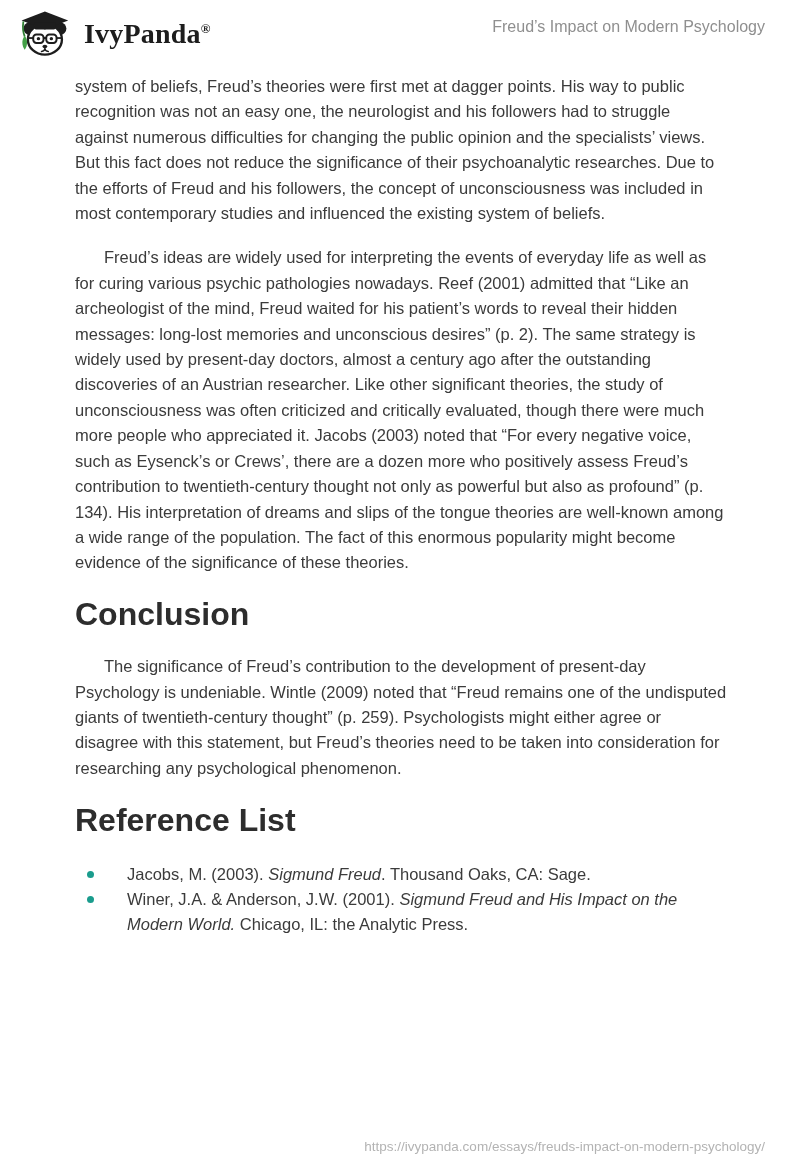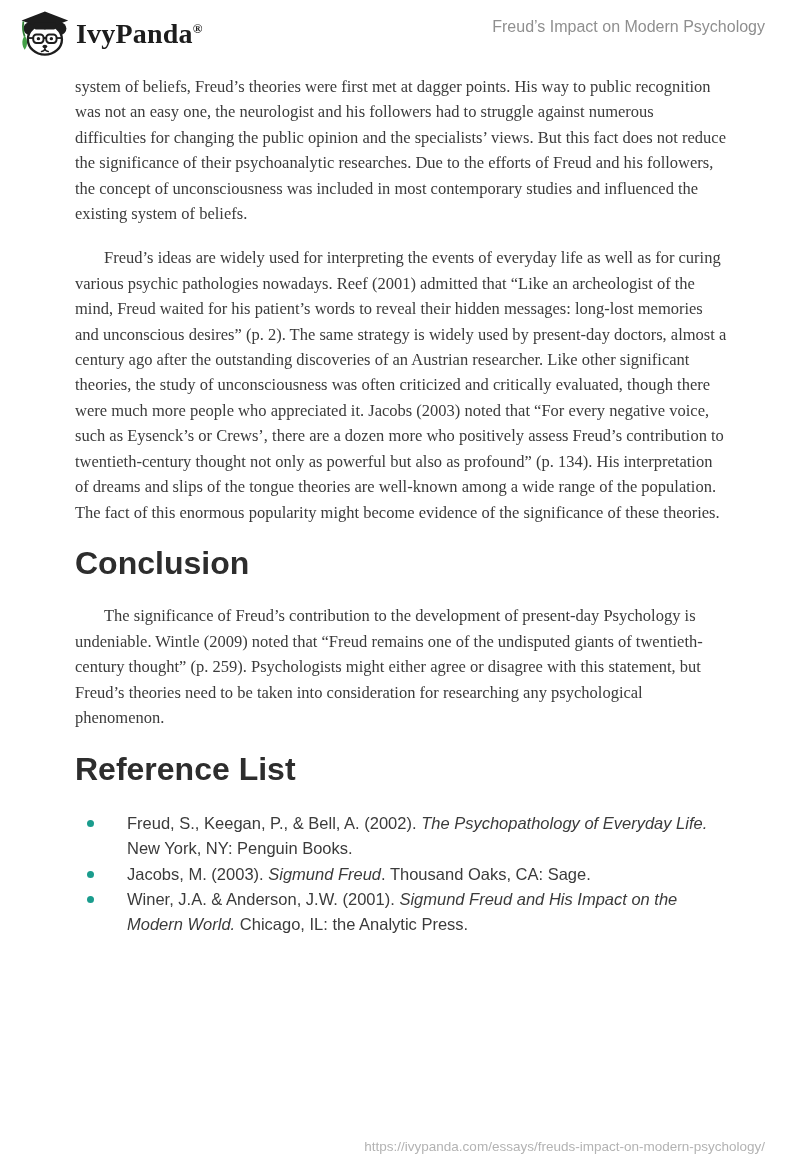--- a/index.html
+++ b/index.html
@@ -14,32 +14,32 @@
   *{box-sizing:border-box;}
   html,body{margin:0;padding:0;}
   body{
     width:800px;height:1160px;background:#ffffff;
     font-family:"Liberation Sans",sans-serif;
   }
   .page{position:relative;width:800px;height:1160px;overflow:hidden;background:#fff;}
 
   
   .header{display:flex;justify-content:space-between;align-items:flex-start;padding:10px 35px 0 18px;}
-  .brand-wrap{display:flex;align-items:center;gap:6px;}
+  .brand-wrap{display:flex;align-items:center;gap:14px;}
   .logo-svg{display:block;}
   .brand-text{
     font-family:"Liberation Serif","DejaVu Serif",serif;
     font-weight:700;font-size:28px;color:var(--logo_ink);letter-spacing:.2px;line-height:48px;
   }
   .brand-text sup{font-size:13px;font-weight:700;vertical-align:super;line-height:0;}
   .doc-title{color:var(--muted_gray);font-size:16px;margin-top:8px;}
 
   
   .content{padding:16px 72px 0 75px;color:var(--body_text);font-size:16.5px;line-height:25.4px;}
-  .content p{margin:0 0 19px 0;font-family:Liberation Serif, serif;}
+  .content p{margin:0 0 19px 0;}
   .content p.indent{text-indent:29px;}
   h2{
     font-size:32px;line-height:1.2;color:var(--heading_ink);
     margin:10px 0 21px 0;font-weight:700;font-family:"Liberation Sans",sans-serif;
   }
   h2.ref-heading{margin-top:20px;margin-bottom:10px;}
 
   
   ul.refs{list-style:none;margin:22px 0 0 0;padding:0;}
   ul.refs li{position:relative;padding-left:52px;margin:0;}
@@ -101,24 +101,20 @@
 
     <h2>Conclusion</h2>
 
     <p class="indent">The significance of Freud’s contribution to the development of present-day Psychology is undeniable. Wintle (2009) noted that “Freud remains one of the undisputed giants of twentieth-century thought” (p. 259). Psychologists might either agree or disagree with this statement, but Freud’s theories need to be taken into consideration for researching any psychological phenomenon.</p>
 
     <h2 class="ref-heading">Reference List</h2>
 
     <ul class="refs">
       <li>
         <span class="bullet-dot"></span>
-        <span>Freud, S., Keegan, P., &amp; Bell, A. (2002). </span><span class="it">The Psychopathology of Everyday Life.</span><span> New York, NY: Penguin Books.</span>
-      </li>
-      <li>
-        <span class="bullet-dot"></span>
         <span>Jacobs, M. (2003). </span><span class="it">Sigmund Freud</span><span>. Thousand Oaks, CA: Sage.</span>
       </li>
       <li>
         <span class="bullet-dot"></span>
         <span>Winer, J.A. &amp; Anderson, J.W. (2001). </span><span class="it">Sigmund Freud and His Impact on the Modern World.</span><span> Chicago, IL: the Analytic Press.</span>
       </li>
     </ul>
 
   </div>
 

